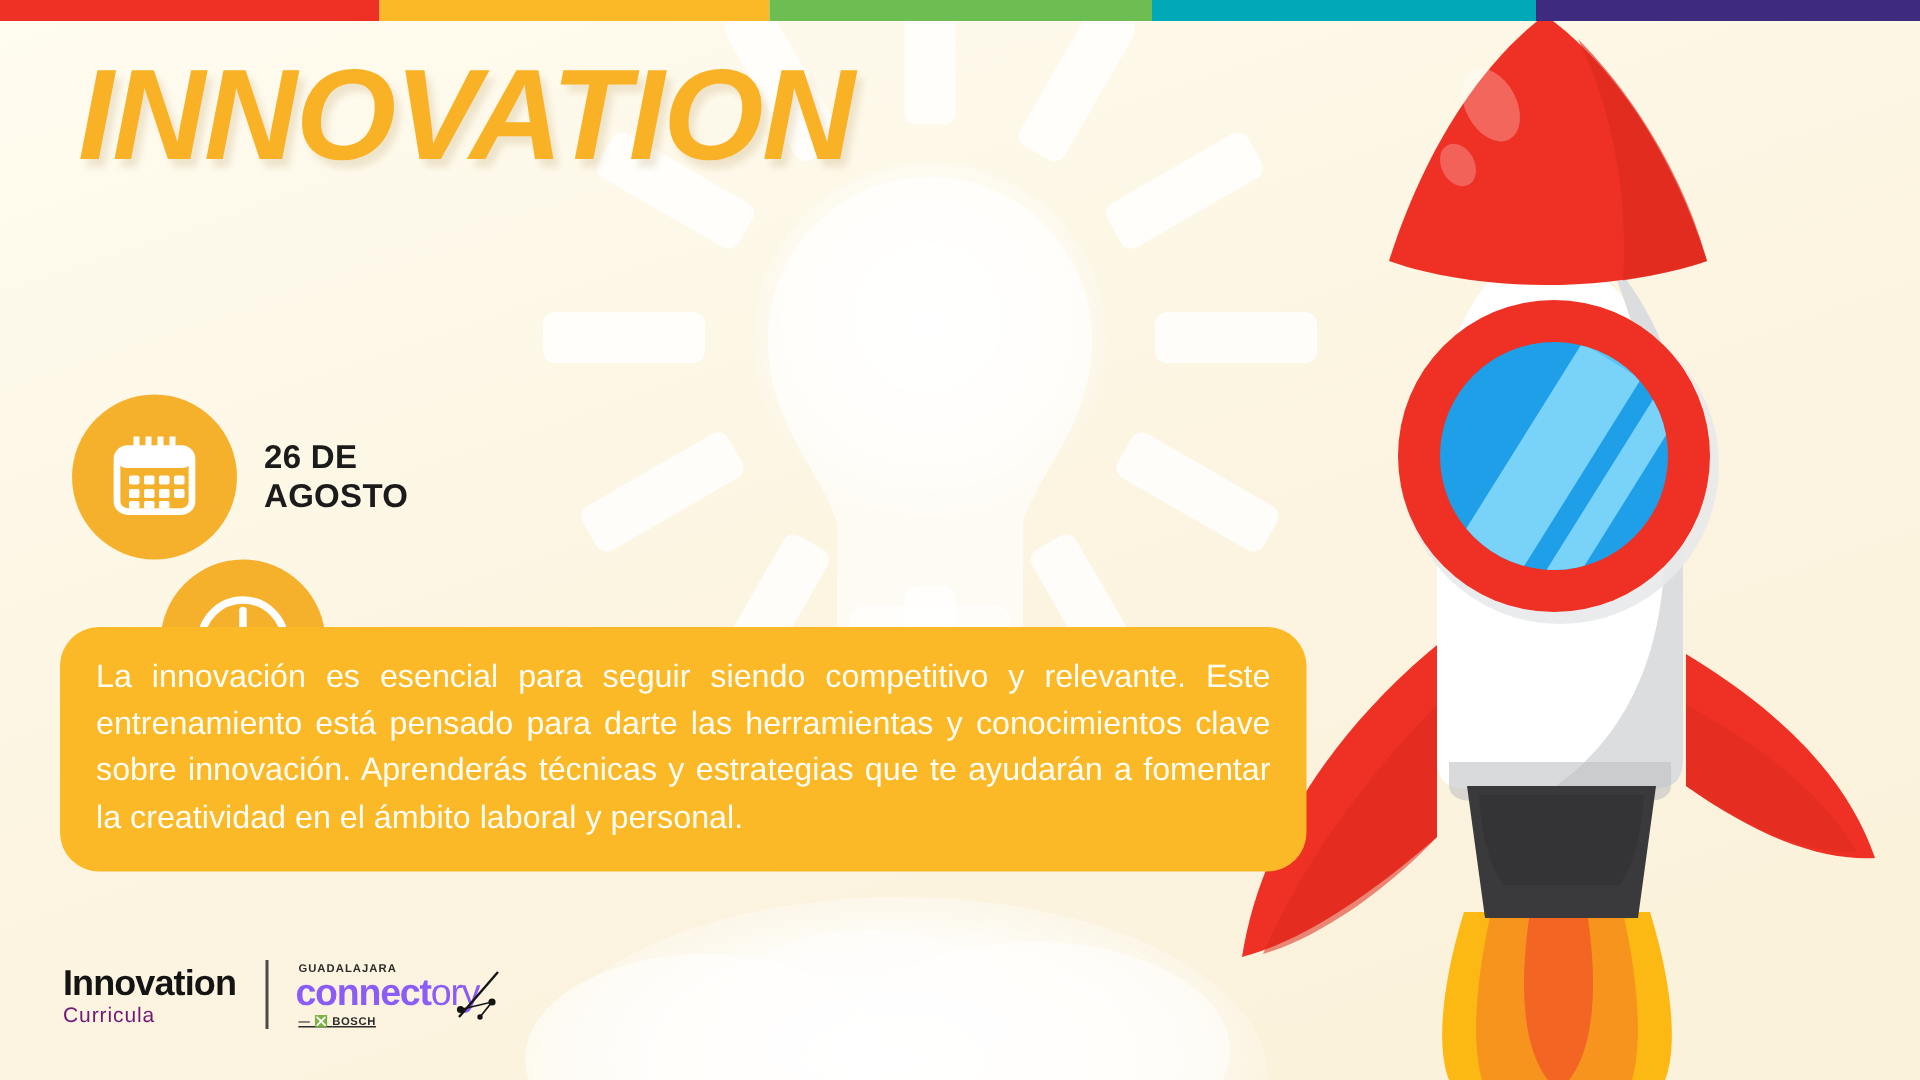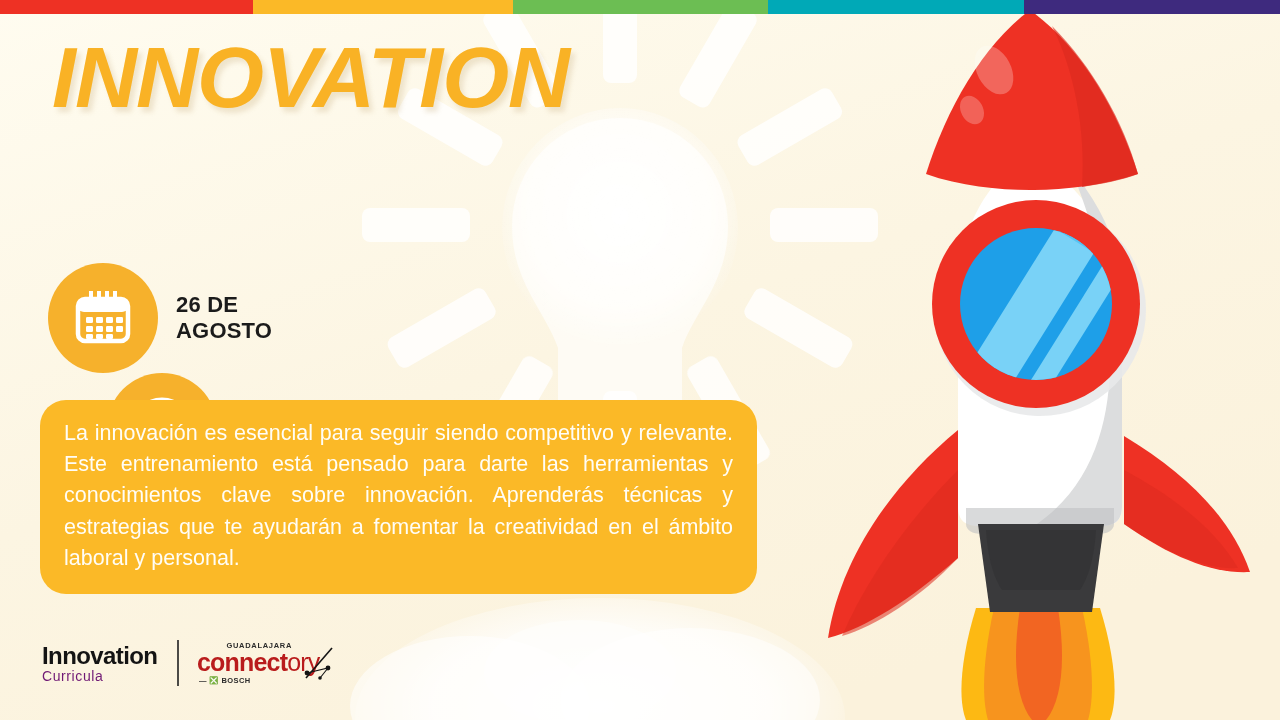--- a/index.html
+++ b/index.html
@@ -58,21 +58,21 @@
     margin-left:18px;
     font-size:22px; font-weight:bold; color:#1b1b1b;
     line-height:1.18; white-space:pre-line;
     letter-spacing:0.2px;
   }
   #info-item-date   { margin-right:14px; }
   #info-item-time   { margin-right:10px; }
 
   
   #desc-pill {
-    position:absolute; left:40px; top:400px; width:717px;
+    position:absolute; left:40px; top:418px; width:831px;
     background:#FBB927;
     border-radius:26px;
     padding:18px 24px 20px 24px;
     z-index:20;
   }
   #desc-text {
     color:#FFFDF6;
     font-size:21.5px;
     line-height:1.45;
     text-align:justify;
@@ -93,30 +93,30 @@
     font-size:14px; color:#701a75; letter-spacing:0.6px; text-align:left;
     margin-top:1px;
   }
   #logo-divider {
     width:1.6px; height:46px; background:#2b2b2b; opacity:.85;
     margin:0 18px 0 20px;
   }
   #logo-connectory { position:relative; line-height:1; }
   #logo-connectory .city {
     font-size:7.5px; letter-spacing:0.7px; color:#2b2b2b; font-weight:bold;
-    margin-left:2px; margin-bottom:1px;text-align:center;
+    margin-left:2px; margin-bottom:1px;
   }
   #logo-connectory .word {
-    font-size:25px; color:#b91c1c; letter-spacing:-0.8px;
+    font-size:25px; color:#8b5cf6; letter-spacing:-0.8px;
     font-family:"Liberation Sans", sans-serif;
   }
   #logo-connectory .word b { font-weight:bold; }
   #logo-connectory .bosch {
     font-size:7.5px; color:#2b2b2b; font-weight:bold; letter-spacing:0.4px;
-    margin-top:2px; margin-left:2px;
+    margin-top:2px; margin-left:2px;text-decoration:underline;
   }
   #logo-connectory .mark {
     position:absolute; right:-16px; top:4px;
   }
 
   
   #rocket { position:absolute; left:780px; top:0; width:500px; height:720px; z-index:10; }
 </style>
 </head>
 <body>

